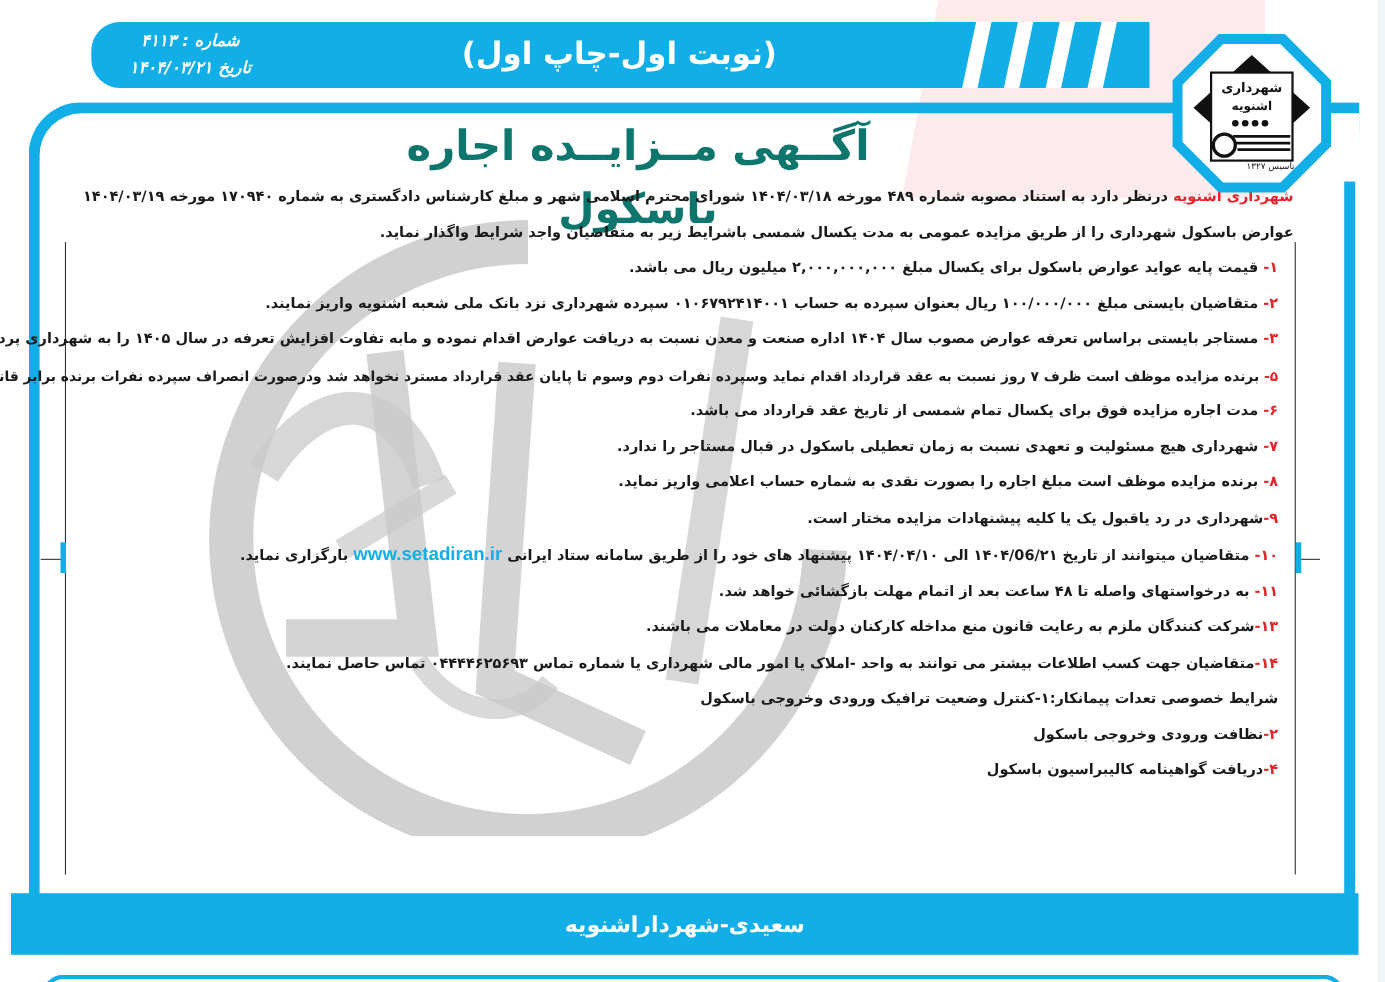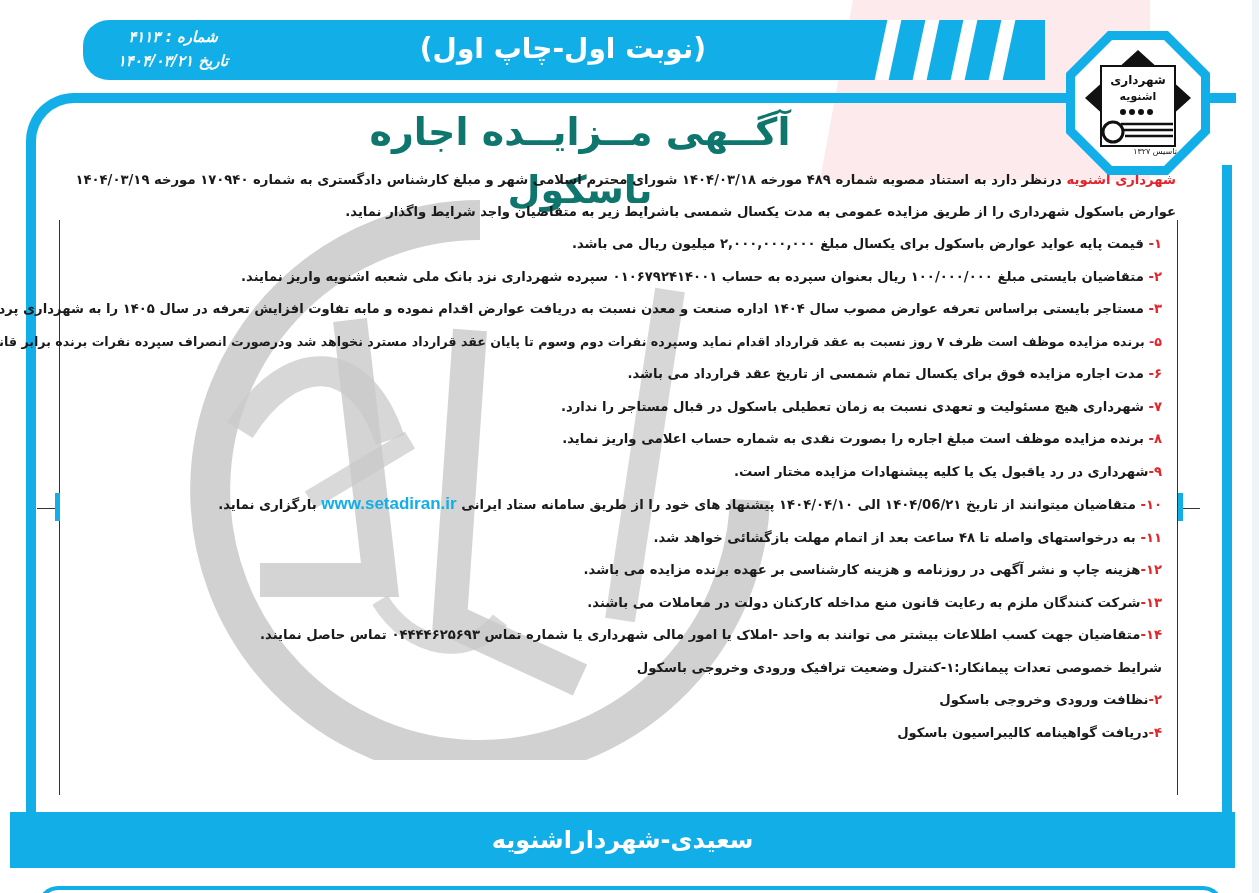--- a/index.html
+++ b/index.html
@@ -37,21 +37,21 @@
   .content { position: absolute; left: 66px; top: 164px; width: 1110px; direction: rtl; text-align: right; z-index: 3; font-weight: bold; font-size: 13.2px; }
   .intro { line-height: 32px; padding-right: 0; }
   .intro .red { color: #e3242b; }
   .items { margin-top: 0; padding-right: 14px; }
   .item { line-height: 32.5px; white-space: nowrap; }
   .item .num { color: #e3242b; }
   .link { color: #12aee8; font-family: "Liberation Sans", sans-serif; font-size: 17px; font-weight: bold; direction: ltr; unicode-bidi: embed; }
 
   
   .bottom-bar { position: absolute; left: 10px; top: 812px; width: 1225px; height: 56px; background: #12aee8; z-index: 3; }
-  .signature { position: absolute; left: 0; top: 0; width: 100%; text-align: center; color: #fff; font-weight: bold; font-size: 24px; line-height: 56px; direction: rtl; }
+  .signature { position: absolute; left: 0; top: 0; width: 100%; text-align: center; color: #fff; font-weight: bold; font-size: 20px; line-height: 56px; direction: rtl; }
 
   .next-bar { position: absolute; left: 38px; top: 886px; width: 1185px; height: 20px; border: 4px solid #12aee8; border-bottom: none; border-radius: 20px 20px 0 0; z-index: 3; }
   .right-sliver { position: absolute; left: 1252px; top: 0; width: 7px; height: 893px; background: #eef4f7; z-index: 1; }
 </style>
 </head>
 <body>
 
 <div class="right-sliver"></div>
 <div class="wm-red"></div>
 
@@ -114,21 +114,20 @@
     <div class="item"><span class="num">۱-</span><span> قیمت پایه عواید عوارض باسکول برای یکسال مبلغ ۲,۰۰۰,۰۰۰,۰۰۰ میلیون ریال می باشد.</span></div>
     <div class="item"><span class="num">۲-</span><span> متقاضیان بایستی مبلغ ۱۰۰/۰۰۰/۰۰۰ ریال بعنوان سپرده به حساب ۰۱۰۶۷۹۲۴۱۴۰۰۱ سپرده شهرداری نزد بانک ملی شعبه اشنویه واریز نمایند.</span></div>
     <div class="item"><span class="num">۳-</span><span> مستاجر بایستی براساس تعرفه عوارض مصوب سال ۱۴۰۴ اداره صنعت و معدن نسبت به دریافت عوارض اقدام نموده و مابه تفاوت افزایش تعرفه در سال ۱۴۰۵ را به شهرداری پرداخت نمایند</span></div>
     <div class="item" style="font-size:12.6px"><span class="num">۵-</span><span> برنده مزایده موظف است ظرف ۷ روز نسبت به عقد قرارداد اقدام نماید وسپرده نفرات دوم وسوم تا پایان عقد قرارداد مسترد نخواهد شد ودرصورت انصراف سپرده نفرات برنده برابر قانون مزایده ضبط خواهد شد.</span></div>
     <div class="item"><span class="num">۶-</span><span> مدت اجاره مزایده فوق برای یکسال تمام شمسی از تاریخ عقد قرارداد می باشد.</span></div>
     <div class="item"><span class="num">۷-</span><span> شهرداری هیچ مسئولیت و تعهدی نسبت به زمان تعطیلی باسکول در قبال مستاجر را ندارد.</span></div>
     <div class="item"><span class="num">۸-</span><span> برنده مزایده موظف است مبلغ اجاره را بصورت نقدی به شماره حساب اعلامی واریز نماید.</span></div>
     <div class="item"><span class="num">۹-</span><span>شهرداری در رد یاقبول یک یا کلیه پیشنهادات مزایده مختار است.</span></div>
     <div class="item"><span class="num">۱۰-</span><span> متقاضیان میتوانند از تاریخ ۱۴۰۴/06/۲۱ الی ۱۴۰۴/۰۴/۱۰ پیشنهاد های خود را از طریق سامانه ستاد ایرانی </span><span class="link">www.setadiran.ir</span><span> بارگزاری نماید.</span></div>
     <div class="item"><span class="num">۱۱-</span><span> به درخواستهای واصله تا ۴۸ ساعت بعد از اتمام مهلت بازگشائی خواهد شد.</span></div>
-    <div class="item"><span class="num">۱۲-</span><span>هزینه چاپ و نشر آگهی در روزنامه و هزینه کارشناسی بر عهده برنده مزایده می باشد.</span></div>
     <div class="item"><span class="num">۱۳-</span><span>شرکت کنندگان ملزم به رعایت قانون منع مداخله کارکنان دولت در معاملات می باشند.</span></div>
     <div class="item"><span class="num">۱۴-</span><span>متقاضیان جهت کسب اطلاعات بیشتر می توانند به واحد -املاک یا امور مالی شهرداری یا شماره تماس ۰۴۴۴۴۶۲۵۶۹۳ تماس حاصل نمایند.</span></div>
     <div class="item"><span>شرایط خصوصی تعدات پیمانکار:</span><span>۱-کنترل وضعیت ترافیک ورودی وخروجی باسکول</span></div>
     <div class="item"><span class="num">۲-</span><span>نظافت ورودی وخروجی باسکول</span></div>
     <div class="item"><span class="num">۴-</span><span>دریافت گواهینامه کالیبراسیون باسکول</span></div>
   </div>
 </div>
 
 <div class="bottom-bar">
   <div class="signature">سعیدی-شهرداراشنویه</div>

